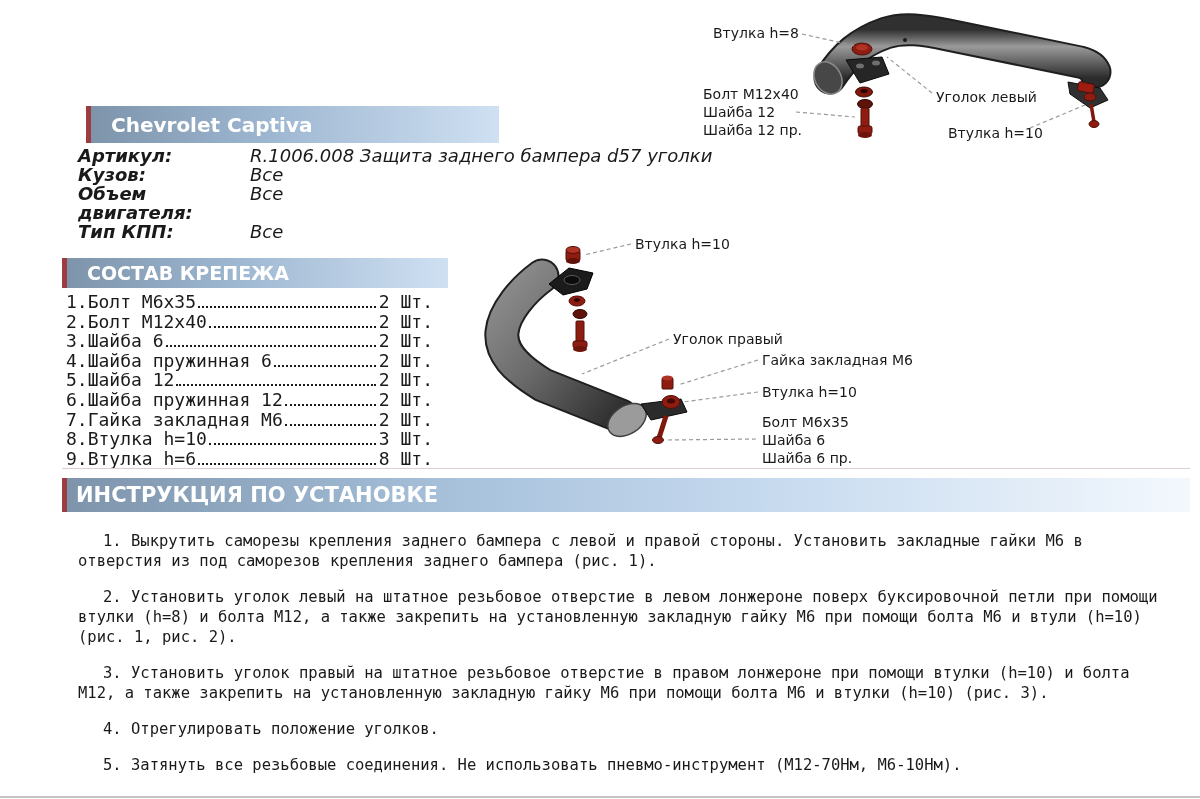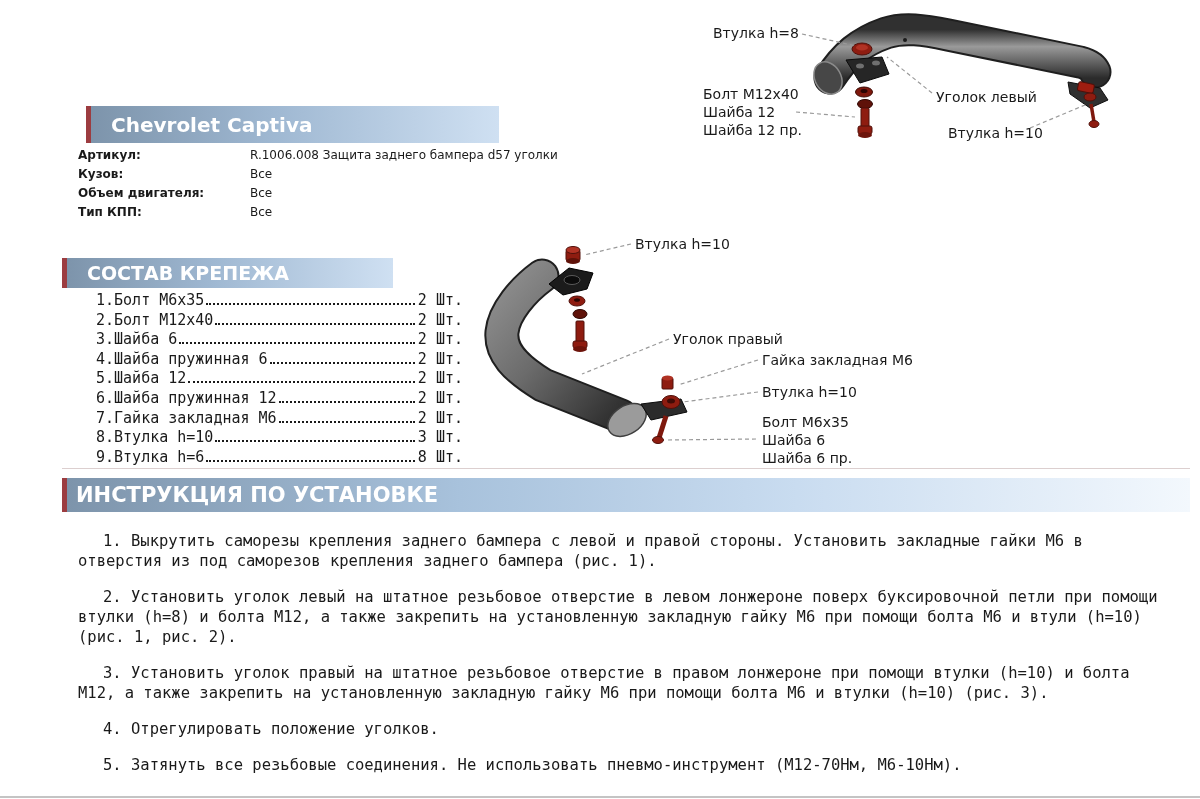--- a/index.html
+++ b/index.html
@@ -12,32 +12,32 @@
     position:absolute;box-sizing:border-box;display:flex;align-items:center;
     color:#ffffff;font-weight:bold;
     border-left:5px solid #9c3c40;
     background:linear-gradient(90deg,#7d94ab 0%,#9fb8d2 45%,#cfe0f2 100%);
   }
   .bar.wide{
     background:linear-gradient(90deg,#7d94ab 0%,#a8c2dc 35%,#c9dcf0 65%,#f3f8fd 100%);
   }
   .bar-title{white-space:nowrap;}
   #bar-model{left:62px;top:106px;width:413px;height:37px;font-size:20px;padding-left:20px;margin-left:24px;}
-  #bar-hardware{left:62px;top:258px;width:331px;height:30px;font-size:19px;padding-left:20px;}
+  #bar-hardware{left:62px;top:258px;width:386px;height:30px;font-size:19px;padding-left:20px;}
   #bar-install{left:62px;top:478px;width:1128px;height:34px;font-size:21px;padding-left:9px;align-items:center;}
 
   
-  .specs{position:absolute;left:78px;top:146px;width:620px;font-size:12px;}
+  .specs{position:absolute;left:78px;top:146px;width:620px;font-size:18px;font-style:italic;}
   .spec-row{display:flex;line-height:19px;}
   .spec-label{width:172px;font-weight:bold;flex:none;}
   .spec-value{font-weight:normal;white-space:nowrap;}
 
   
-  .parts{position:absolute;left:96px;top:291px;width:367px;
-         font-family:"DejaVu Sans Mono", monospace;font-size:15px;}
+  .parts{position:absolute;left:66px;top:291px;width:367px;
+         font-family:"DejaVu Sans Mono", monospace;font-size:18px;}
   .part-row{display:flex;align-items:baseline;height:19.6px;}
   .part-name{white-space:pre;flex:none;}
   .part-dots{flex:1;border-bottom:2px dotted #1a1a1a;margin:0 3px 3px 2px;}
   .part-qty{white-space:pre;flex:none;}
 
   
   .instructions{position:absolute;left:62px;top:515px;width:1130px;
       font-family:"DejaVu Sans Mono", monospace;font-size:15.5px;line-height:20px;}
   .instructions p{margin:16px;text-indent:25px;}
 

